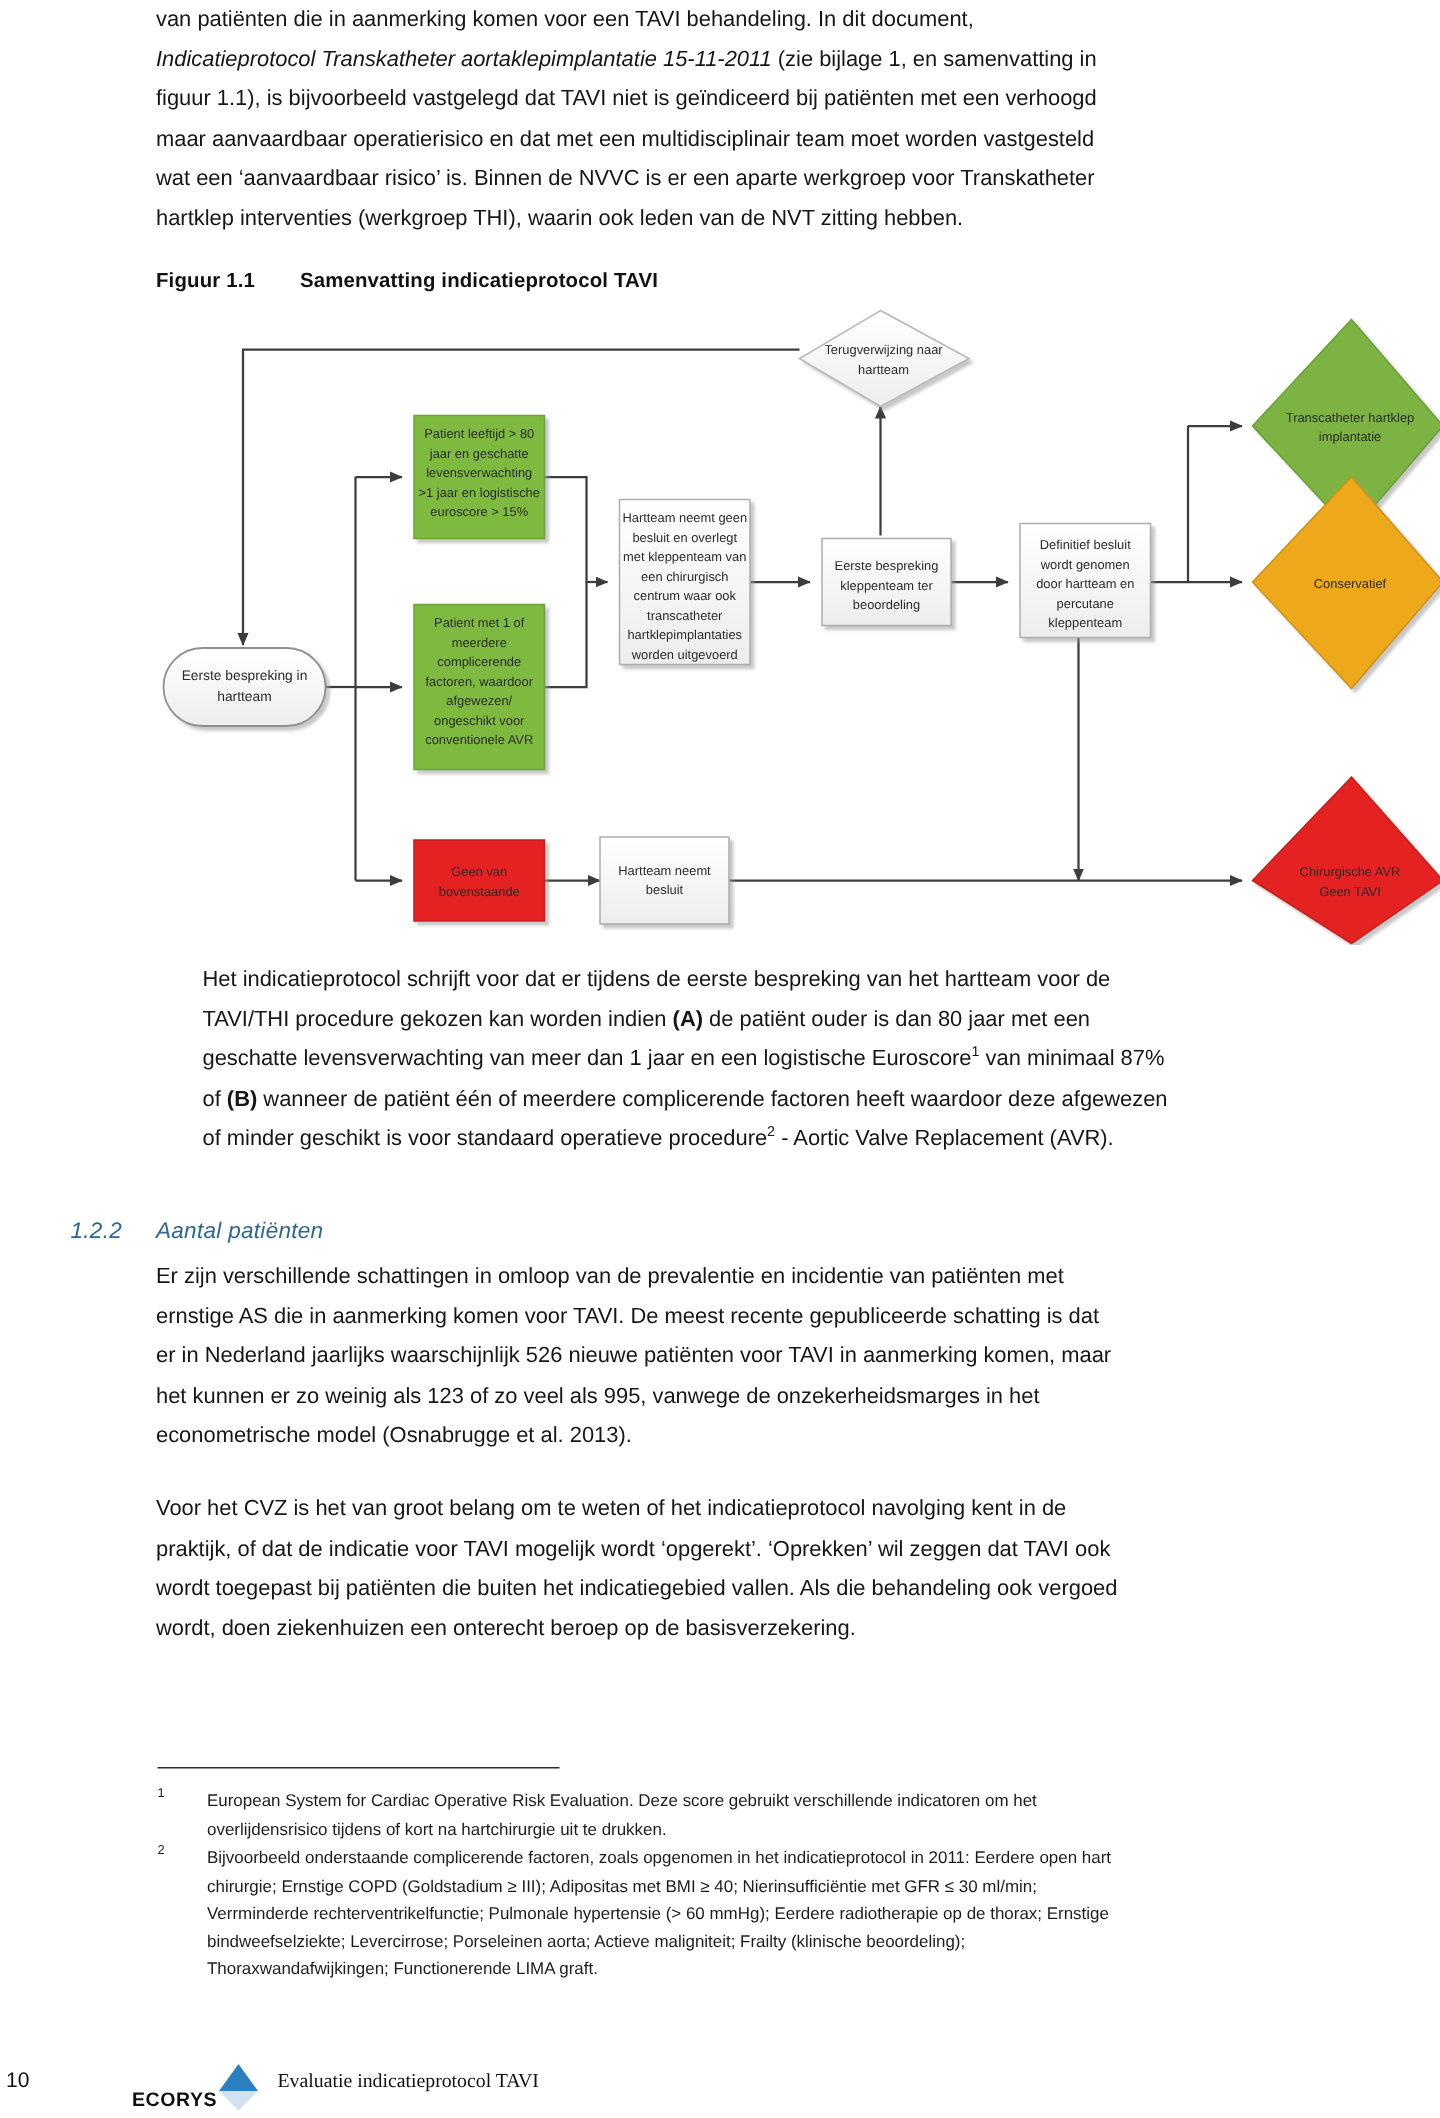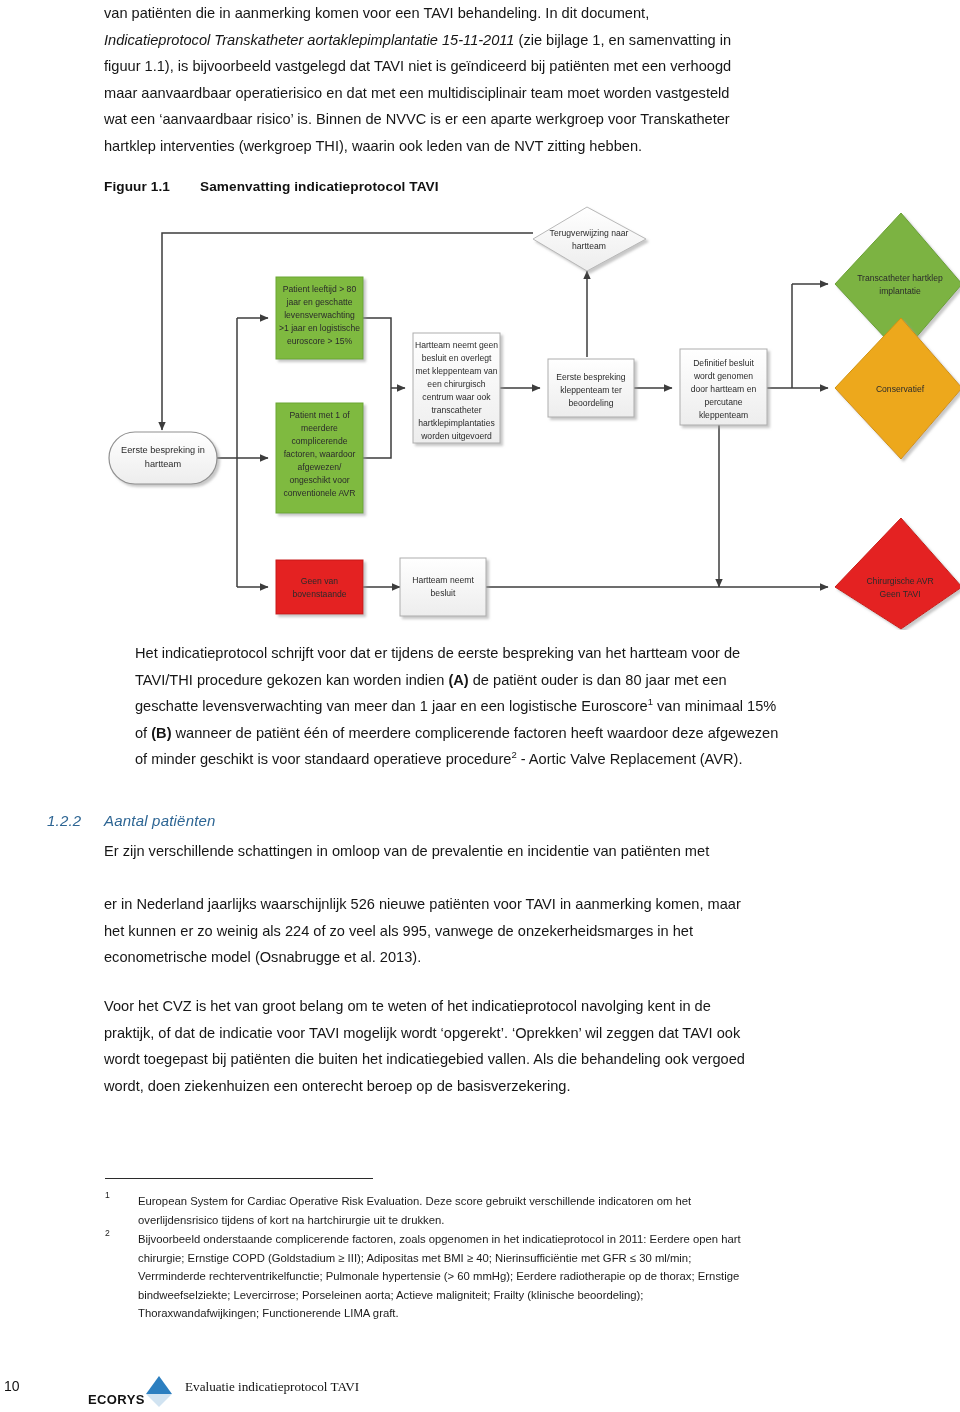--- a/index.html
+++ b/index.html
@@ -308,34 +308,34 @@
         <polygon points="801,313 862,382 801,424 735,382" fill="#e42320" stroke="#c81b18" stroke-width="1" filter="url(#sh)"></polygon>
         <text class="node-label" x="800" y="379" text-anchor="middle" font-size="8.6">Chirurgische AVR</text>
         <text class="node-label" x="800" y="392" text-anchor="middle" font-size="8.6">Geen TAVI</text>
       </g>
     </svg>
   </div>
 
   <div class="para" style="left:104px; top:640px; width:775px;margin-left:31px;">
     <span>Het indicatieprotocol schrijft voor dat er tijdens de eerste bespreking van het hartteam voor de</span><br>
     <span>TAVI/THI procedure gekozen kan worden indien </span><b>(A)</b><span> de patiënt ouder is dan 80 jaar met een</span><br>
-    <span>geschatte levensverwachting van meer dan 1 jaar en een logistische Euroscore</span><sup>1</sup><span> van minimaal 15%</span><br>
+    <span>geschatte levensverwachting van meer dan 1 jaar en een logistische Euroscore</span><sup>1</sup><span> van minimaal 87%</span><br>
     <span>of </span><b>(B)</b><span> wanneer de patiënt één of meerdere complicerende factoren heeft waardoor deze afgewezen</span><br>
     <span>of minder geschikt is voor standaard operatieve procedure</span><sup>2</sup><span> - Aortic Valve Replacement (AVR).</span>
   </div>
 
   <div class="sect-h">
     <span class="sn">1.2.2</span><span>Aantal patiënten</span>
   </div>
 
   <div class="para" style="left:104px; top:838px; width:775px;">
     <span>Er zijn verschillende schattingen in omloop van de prevalentie en incidentie van patiënten met</span><br>
-    <br>
+    <span>ernstige AS die in aanmerking komen voor TAVI. De meest recente gepubliceerde schatting is dat</span><br>
     <span>er in Nederland jaarlijks waarschijnlijk 526 nieuwe patiënten voor TAVI in aanmerking komen, maar</span><br>
-    <span>het kunnen er zo weinig als 224 of zo veel als 995, vanwege de onzekerheidsmarges in het</span><br>
+    <span>het kunnen er zo weinig als 123 of zo veel als 995, vanwege de onzekerheidsmarges in het</span><br>
     <span>econometrische model (Osnabrugge et al. 2013).</span>
   </div>
 
   <div class="para" style="left:104px; top:993px; width:775px;">
     <span>Voor het CVZ is het van groot belang om te weten of het indicatieprotocol navolging kent in de</span><br>
     <span>praktijk, of dat de indicatie voor TAVI mogelijk wordt ‘opgerekt’. ‘Oprekken’ wil zeggen dat TAVI ook</span><br>
     <span>wordt toegepast bij patiënten die buiten het indicatiegebied vallen. Als die behandeling ook vergoed</span><br>
     <span>wordt, doen ziekenhuizen een onterecht beroep op de basisverzekering.</span>
   </div>
 

